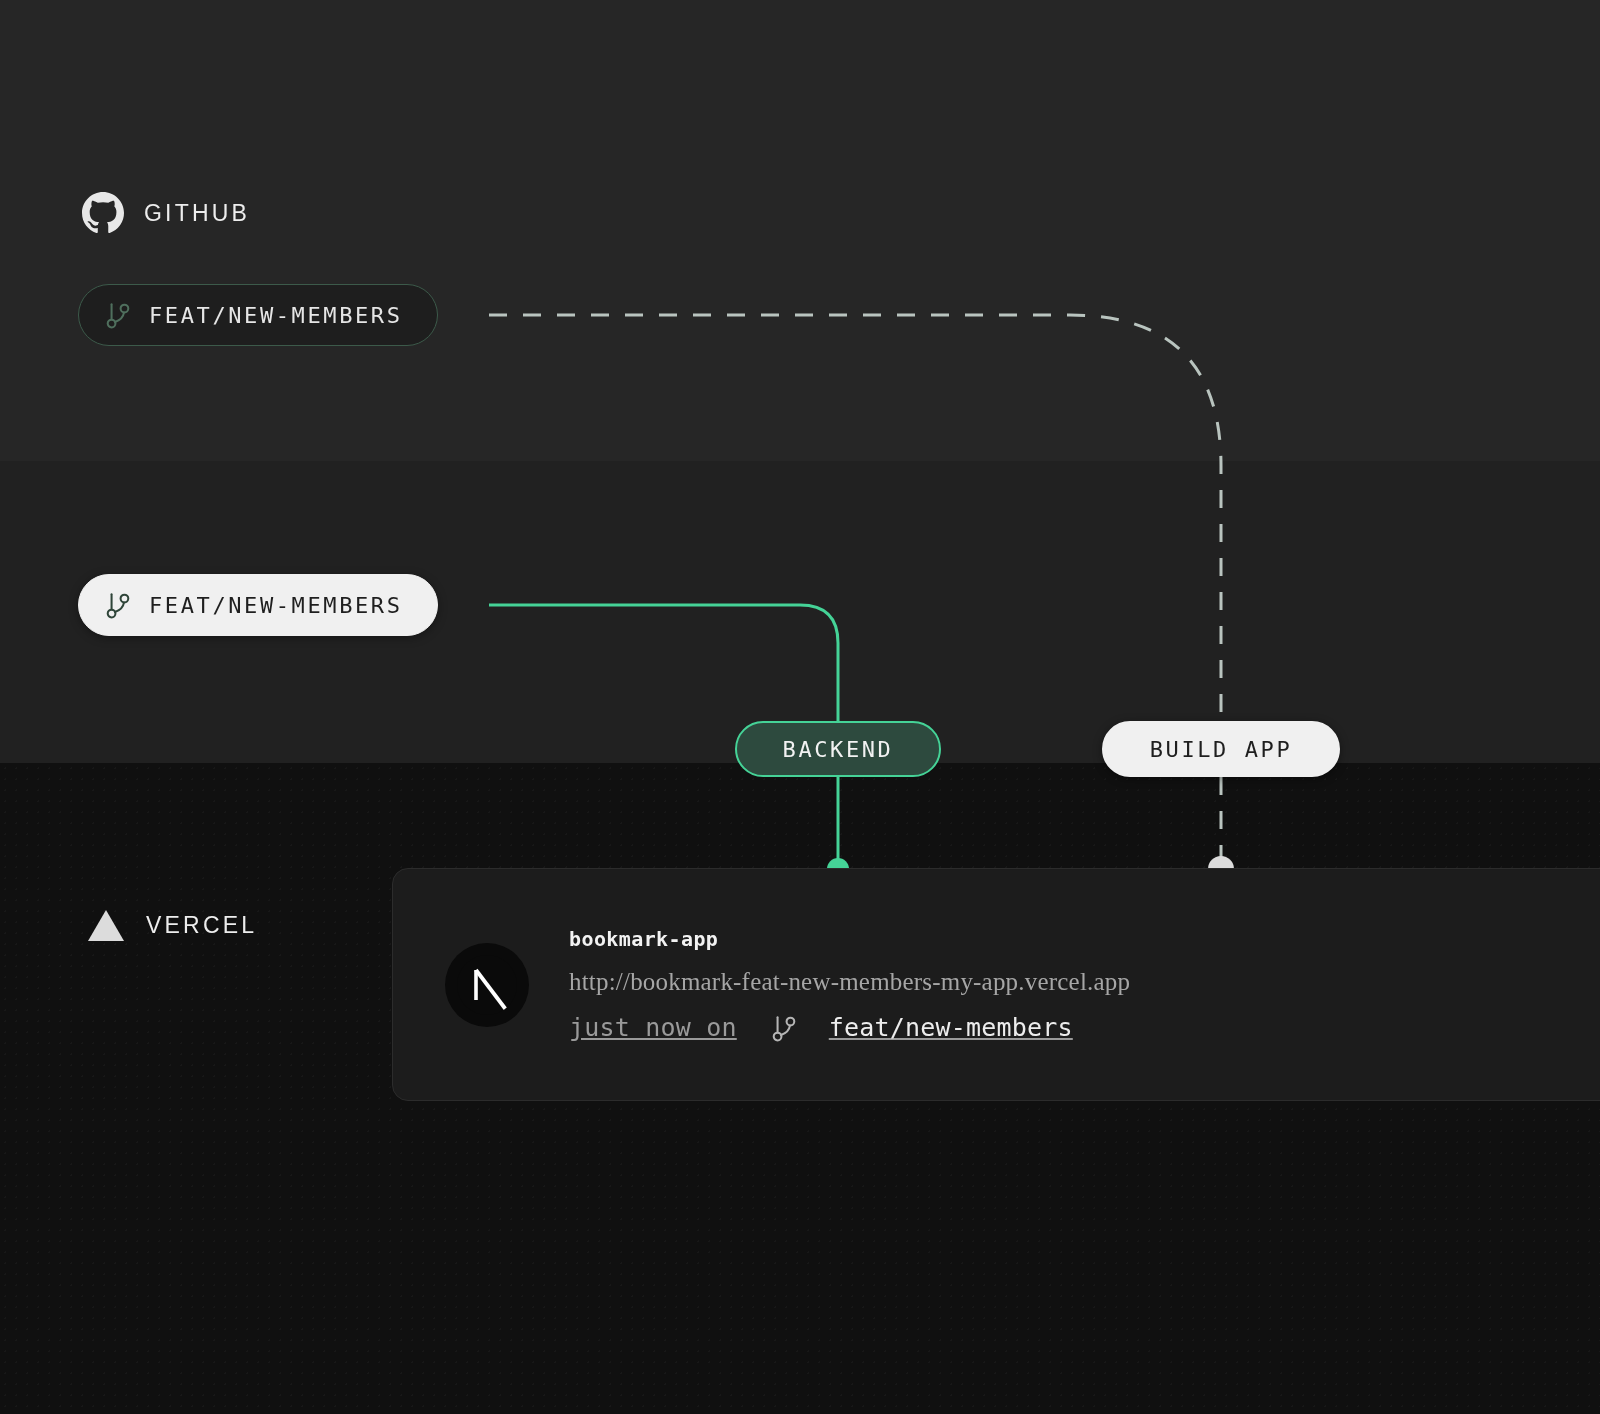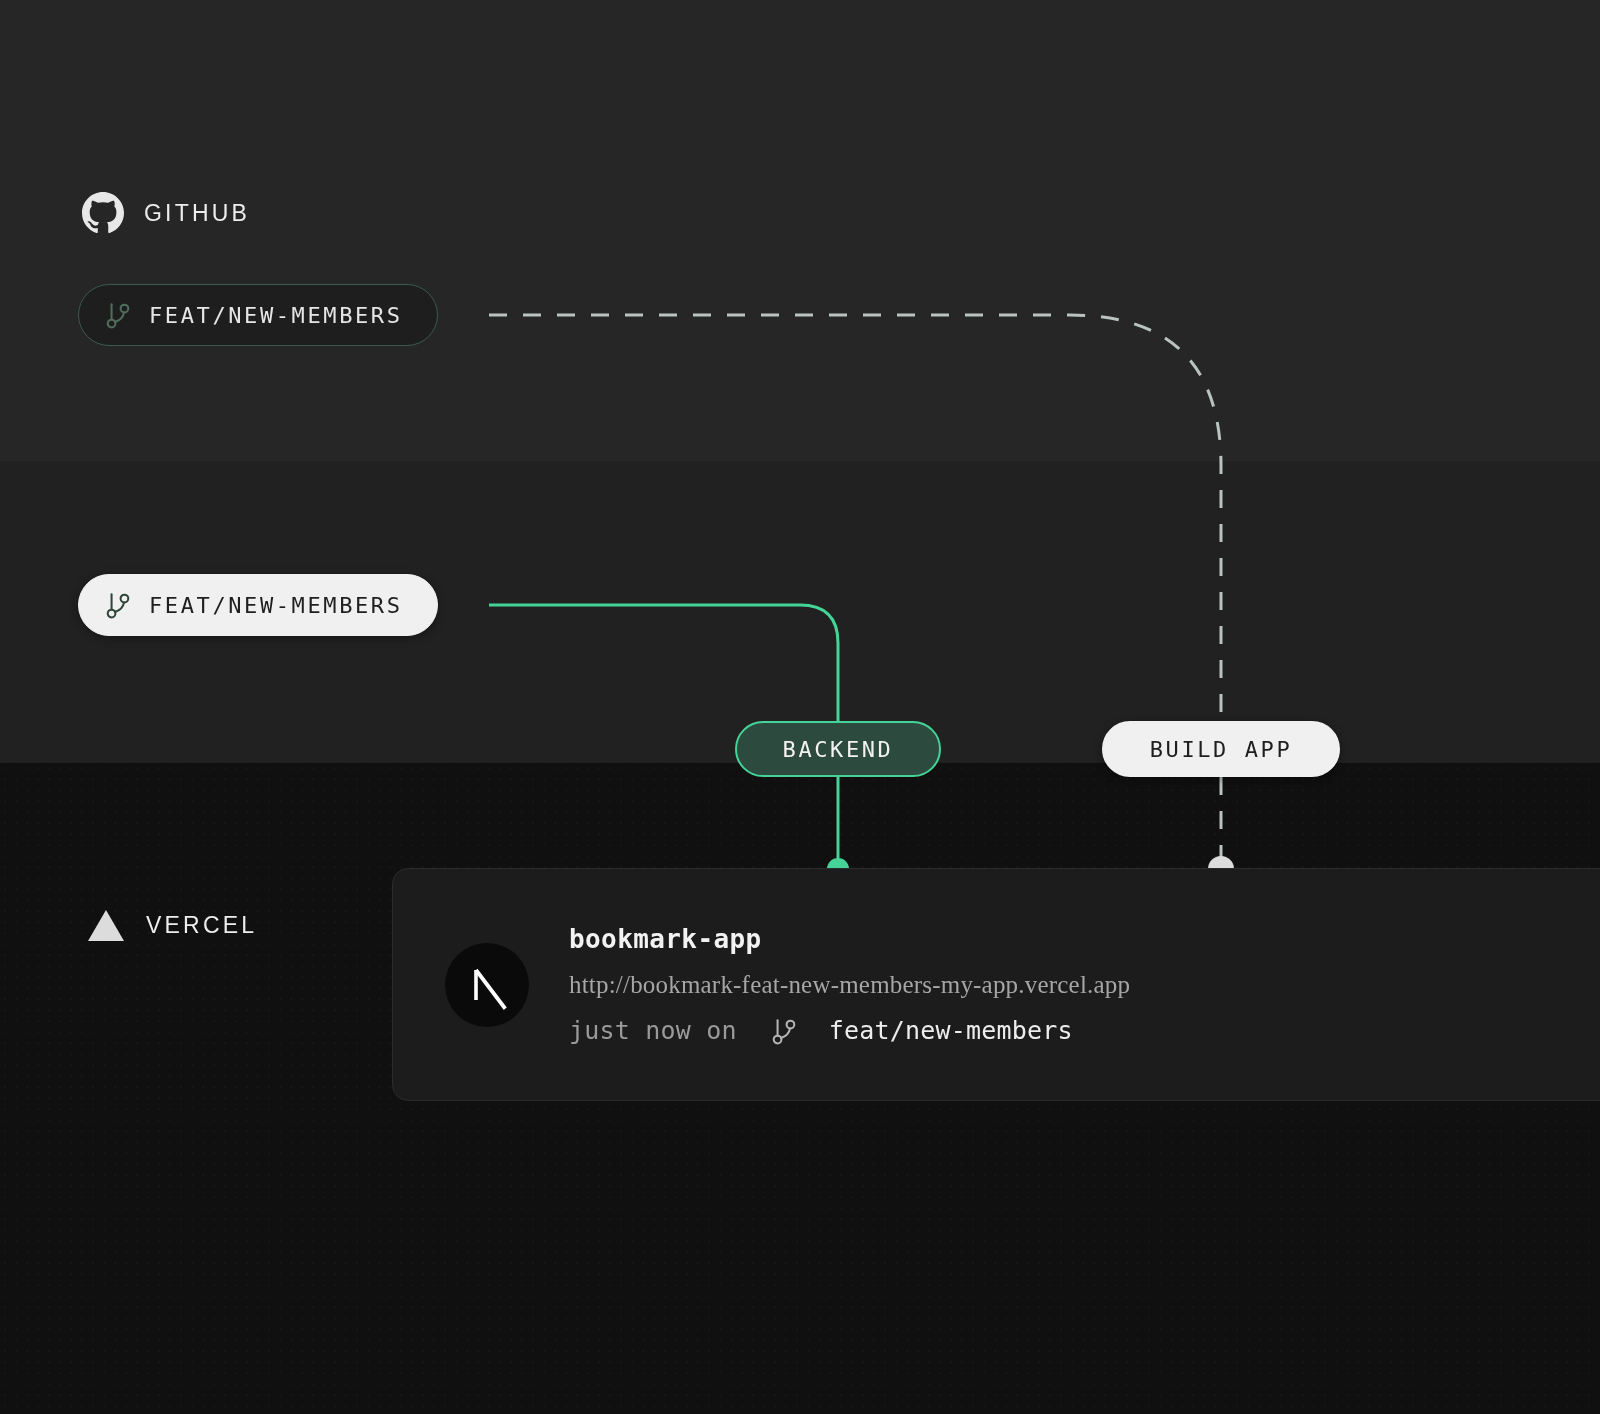--- a/index.html
+++ b/index.html
@@ -166,37 +166,38 @@
   }
   .deploy-avatar svg { width: 84px; height: 84px; display: block; }
 
   .deploy-info {
     display: flex;
     flex-direction: column;
     gap: 17px;
   }
   .deploy-title {
     color: #f2f2f2;
-    font-size: 26px;
+    font-size: 20px;
     font-weight: 700;
     letter-spacing: 0.4px;
   }
   .deploy-url {
     color: #a6a6a6;
     font-size: 25px;
     letter-spacing: 0.2px;
     font-family: Liberation Serif, serif;
   }
   .deploy-meta {
     display: flex;
     align-items: center;
     gap: 18px;
     font-size: 25px;
     color: #9a9a9a;
     letter-spacing: 0.2px;
+    text-decoration: underline;
   }
   .deploy-meta .meta-time { color: #9a9a9a; }
   .deploy-meta .meta-branch {
     color: #ededed;
     margin-left: 14px;
   }
   .deploy-meta .branch-ico {
     width: 26px;
     height: 30px;
     margin-left: 16px;

